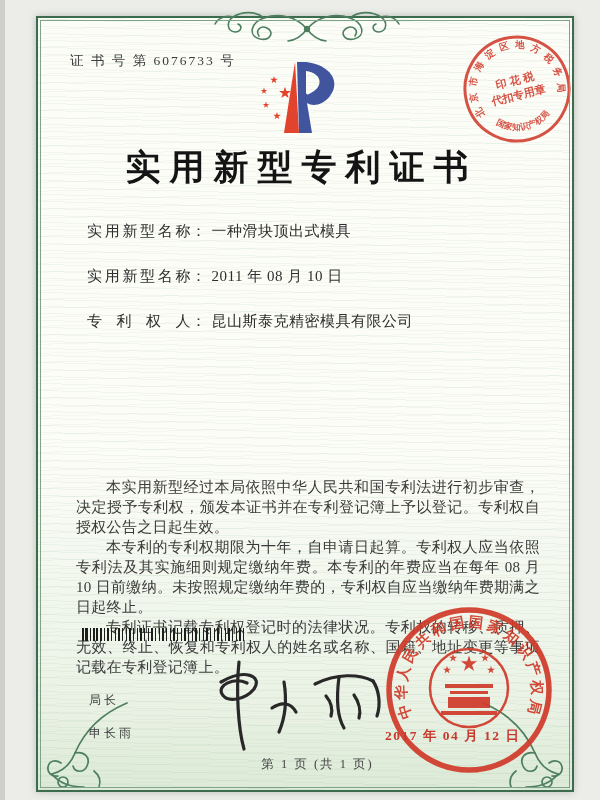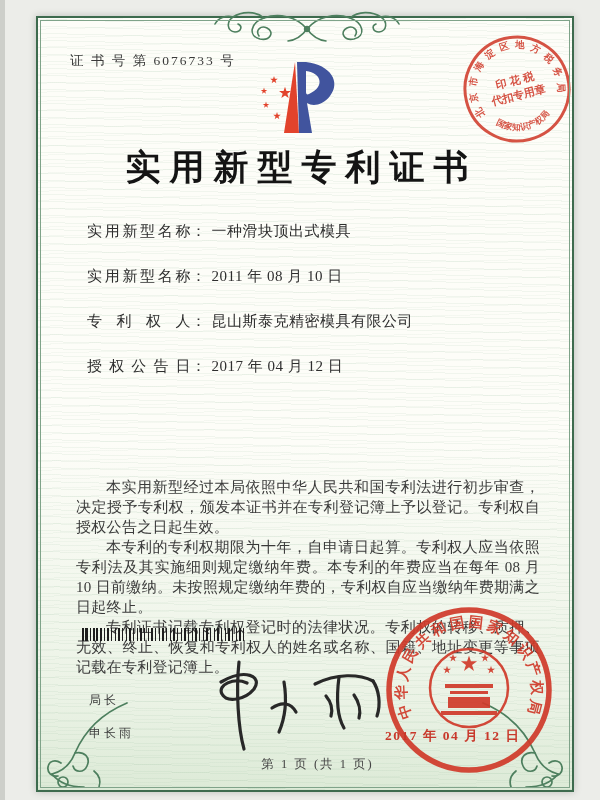--- a/index.html
+++ b/index.html
@@ -131,23 +131,20 @@
     <div class="abs fields">
       <div class="field-row">
         <span class="f-label">实用新型名称</span><span class="f-colon">：</span><span class="f-value">一种滑块顶出式模具</span>
       </div>
       <div class="field-row">
         <span class="f-label">实用新型名称</span><span class="f-colon">：</span><span class="f-value">2011 年 08 月 10 日</span>
       </div>
       <div class="field-row">
         <span class="f-label">专利权人</span><span class="f-colon">：</span><span class="f-value">昆山斯泰克精密模具有限公司</span>
       </div>
-      <div class="field-row">
-        <span class="f-label">授权公告日</span><span class="f-colon">：</span><span class="f-value">2017 年 04 月 12 日</span>
-      </div>
     </div>
 
     <div class="abs paras">
       <p>本实用新型经过本局依照中华人民共和国专利法进行初步审查，决定授予专利权，颁发本证书并在专利登记簿上予以登记。专利权自授权公告之日起生效。</p>
       <p>本专利的专利权期限为十年，自申请日起算。专利权人应当依照专利法及其实施细则规定缴纳年费。本专利的年费应当在每年 08 月 10 日前缴纳。未按照规定缴纳年费的，专利权自应当缴纳年费期满之日起终止。</p>
       <p>专利证书记载专利权登记时的法律状况。专利权的转移、质押、无效、终止、恢复和专利权人的姓名或名称、国籍、地址变更等事项记载在专利登记簿上。</p>
     </div>
 
     <div class="abs barcode"></div>
 

